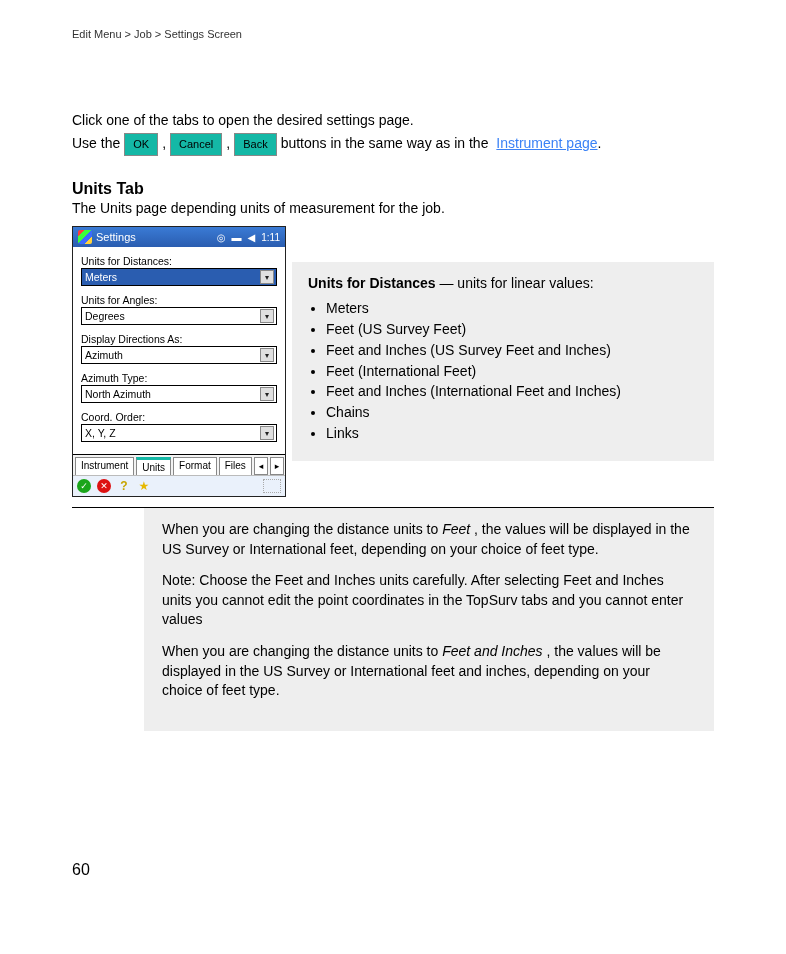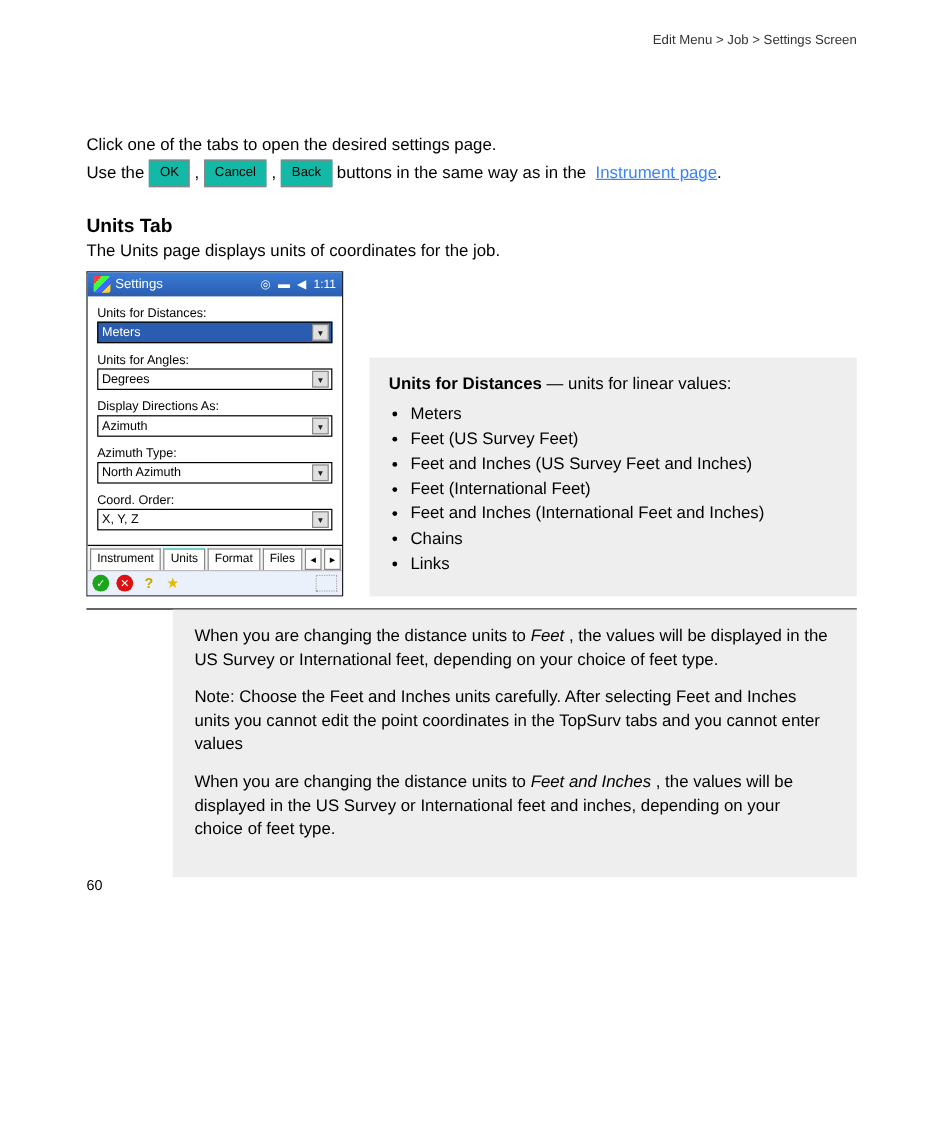--- a/index.html
+++ b/index.html
@@ -1,56 +1,56 @@
 <!DOCTYPE html>
 <html><head>
 <meta charset="utf-8">
 <style>
 html,body{margin:0;padding:0;font-family:Arial,Helvetica,sans-serif;font-size:14px;color:#000;background:#fff;width:786px}
 .page{padding:40px 72px 40px 72px}
-.header-right{text-align:right;font-size:11px;color:#333;margin-bottom:70px;margin-top:-12px}
+.header-right{font-size:11px;color:#333;margin-bottom:70px;margin-top:-12px}
 .intro{font-size:14px;line-height:1.45;margin-bottom:2px}
 .btns-line{font-size:14px;line-height:1.7;margin-bottom:2px;display:flex;flex-wrap:wrap;align-items:center;gap:4px 0}
 .kbtn{display:inline-block;border:1px solid #888;background:#14b8a6;padding:1px 8px;font-size:11px;font-family:Tahoma,sans-serif;margin:0 4px;vertical-align:middle}
 .linklike{color:#3b82f6;text-decoration:underline;margin-left:4px}
 .h2{font-weight:bold;font-size:16px;margin:24px 0 2px 0}
 .sub{font-size:14px;margin-bottom:10px}
-.two-col{display:flex;gap:22px;align-items:flex-end}
+.two-col{display:flex;gap:6px;align-items:center}
 .device{width:212px;flex:0 0 212px;border:1px solid #222;background:#fff;font-family:Tahoma,sans-serif;font-size:10px}
 .titlebar{height:20px;background:linear-gradient(#3a7bd5,#2a5db0);display:flex;align-items:center;padding:0 5px;color:#fff;font-size:11px}
 .titlebar .flag{width:14px;height:14px;margin-right:4px;background:linear-gradient(135deg,#ff3b3b 0 25%,#3bff3b 0 50%,#3b6bff 0 75%,#ffd23b 0);border-radius:2px}
 .tb-icons{margin-left:auto;display:flex;gap:6px;align-items:center;font-size:10px}
 .tb-icons span{display:inline-flex;align-items:center}
 .body-area{padding:8px 8px 4px 8px}
 .fld{margin-bottom:8px}
 .lbl{font-size:10.5px;margin-bottom:1px}
 .dd{height:16px;border:1px solid #000;background:#fff;display:flex;align-items:center;justify-content:space-between;padding:0 2px 0 3px;font-size:10.5px}
 .dd.sel{background:#2a5db0;color:#fff}
 .dd .arrow{width:12px;height:12px;background:#e0e0e0;border:1px solid #888;display:flex;align-items:center;justify-content:center;font-size:8px;color:#222}
 .tabs-row{display:flex;align-items:stretch;border-top:1px solid #000;background:#f3f3f3}
 .tab{padding:2px 5px;font-size:10px;border:1px solid #888;border-bottom:none;background:#fff;margin:2px 1px 0 1px}
 .tab.first{margin-left:2px}
-.tab.active{background:#fff;border-top:1px solid #14b8a6}
+.tab.active{background:#fff;border-top:3px solid #14b8a6}
 .tab-nav{margin-left:auto;display:flex}
 .tab-nav .nb{width:12px;height:16px;margin:2px 1px 0 1px;border:1px solid #888;background:#fff;font-size:9px;display:flex;align-items:center;justify-content:center}
 .iconbar{height:20px;border-top:1px solid #bbb;background:#eaf1fb;display:flex;align-items:center;padding:0 4px;gap:6px}
 .ico{width:14px;height:14px;border-radius:50%;display:flex;align-items:center;justify-content:center;font-size:9px;color:#fff}
 .ico.ok{background:#1aa51a}
 .ico.no{background:#d11}
 .ico.q{background:none;color:#c7a400;font-size:12px;font-weight:bold}
 .ico.star{background:none;color:#e6b800;font-size:12px}
 .kb{margin-left:auto;width:16px;height:12px;border:1px dotted #aaa}
 .right-doc{flex:1;background:#eee;padding:12px 16px 16px 16px;font-size:14px;line-height:1.35}
 .right-doc .bold{font-weight:bold}
 .right-doc ul{margin:6px 0 0 18px;padding:0}
 .right-doc li{margin:2px 0;font-size:14px}
 hr.sep{border:none;border-top:1px solid #000;margin:10px 0 0 0}
 .wide-box{margin-top:0;background:#eee;padding:12px 20px 18px 18px;font-size:14px;line-height:1.4;margin-left:72px}
 .wide-box p{margin:0 0 12px 0}
-.footer-num{font-size:12px}
+.footer-num{margin-top:130px;font-size:16px}
 </style>
 </head>
 <body>
 <div class="page">
 
 <div class="header-right">Edit Menu &gt; Job &gt; Settings Screen</div>
 
 <p class="intro">Click one of the tabs to open the desired settings page.</p>
 <div class="btns-line">
   <span>Use the </span>
@@ -59,21 +59,21 @@
   <span class="kbtn">Cancel</span>
   <span>,</span>
   <span class="kbtn">Back</span>
   <span> buttons in the same way as in the</span>
   <span>&nbsp;</span>
   <span class="linklike">Instrument page</span>
   <span>.</span>
 </div>
 
 <div class="h2">Units Tab</div>
-<div class="sub">The Units page displays units of coordinates for the job.</div>
+<div class="sub">The Units page depending units of measurement for the job.</div>
 
 <div class="two-col">
 
   <div class="device">
     <div class="titlebar">
       <div class="flag"></div>
       <span>Settings</span>
       <div class="tb-icons">
         <span>◎</span>
         <span>▬</span>

